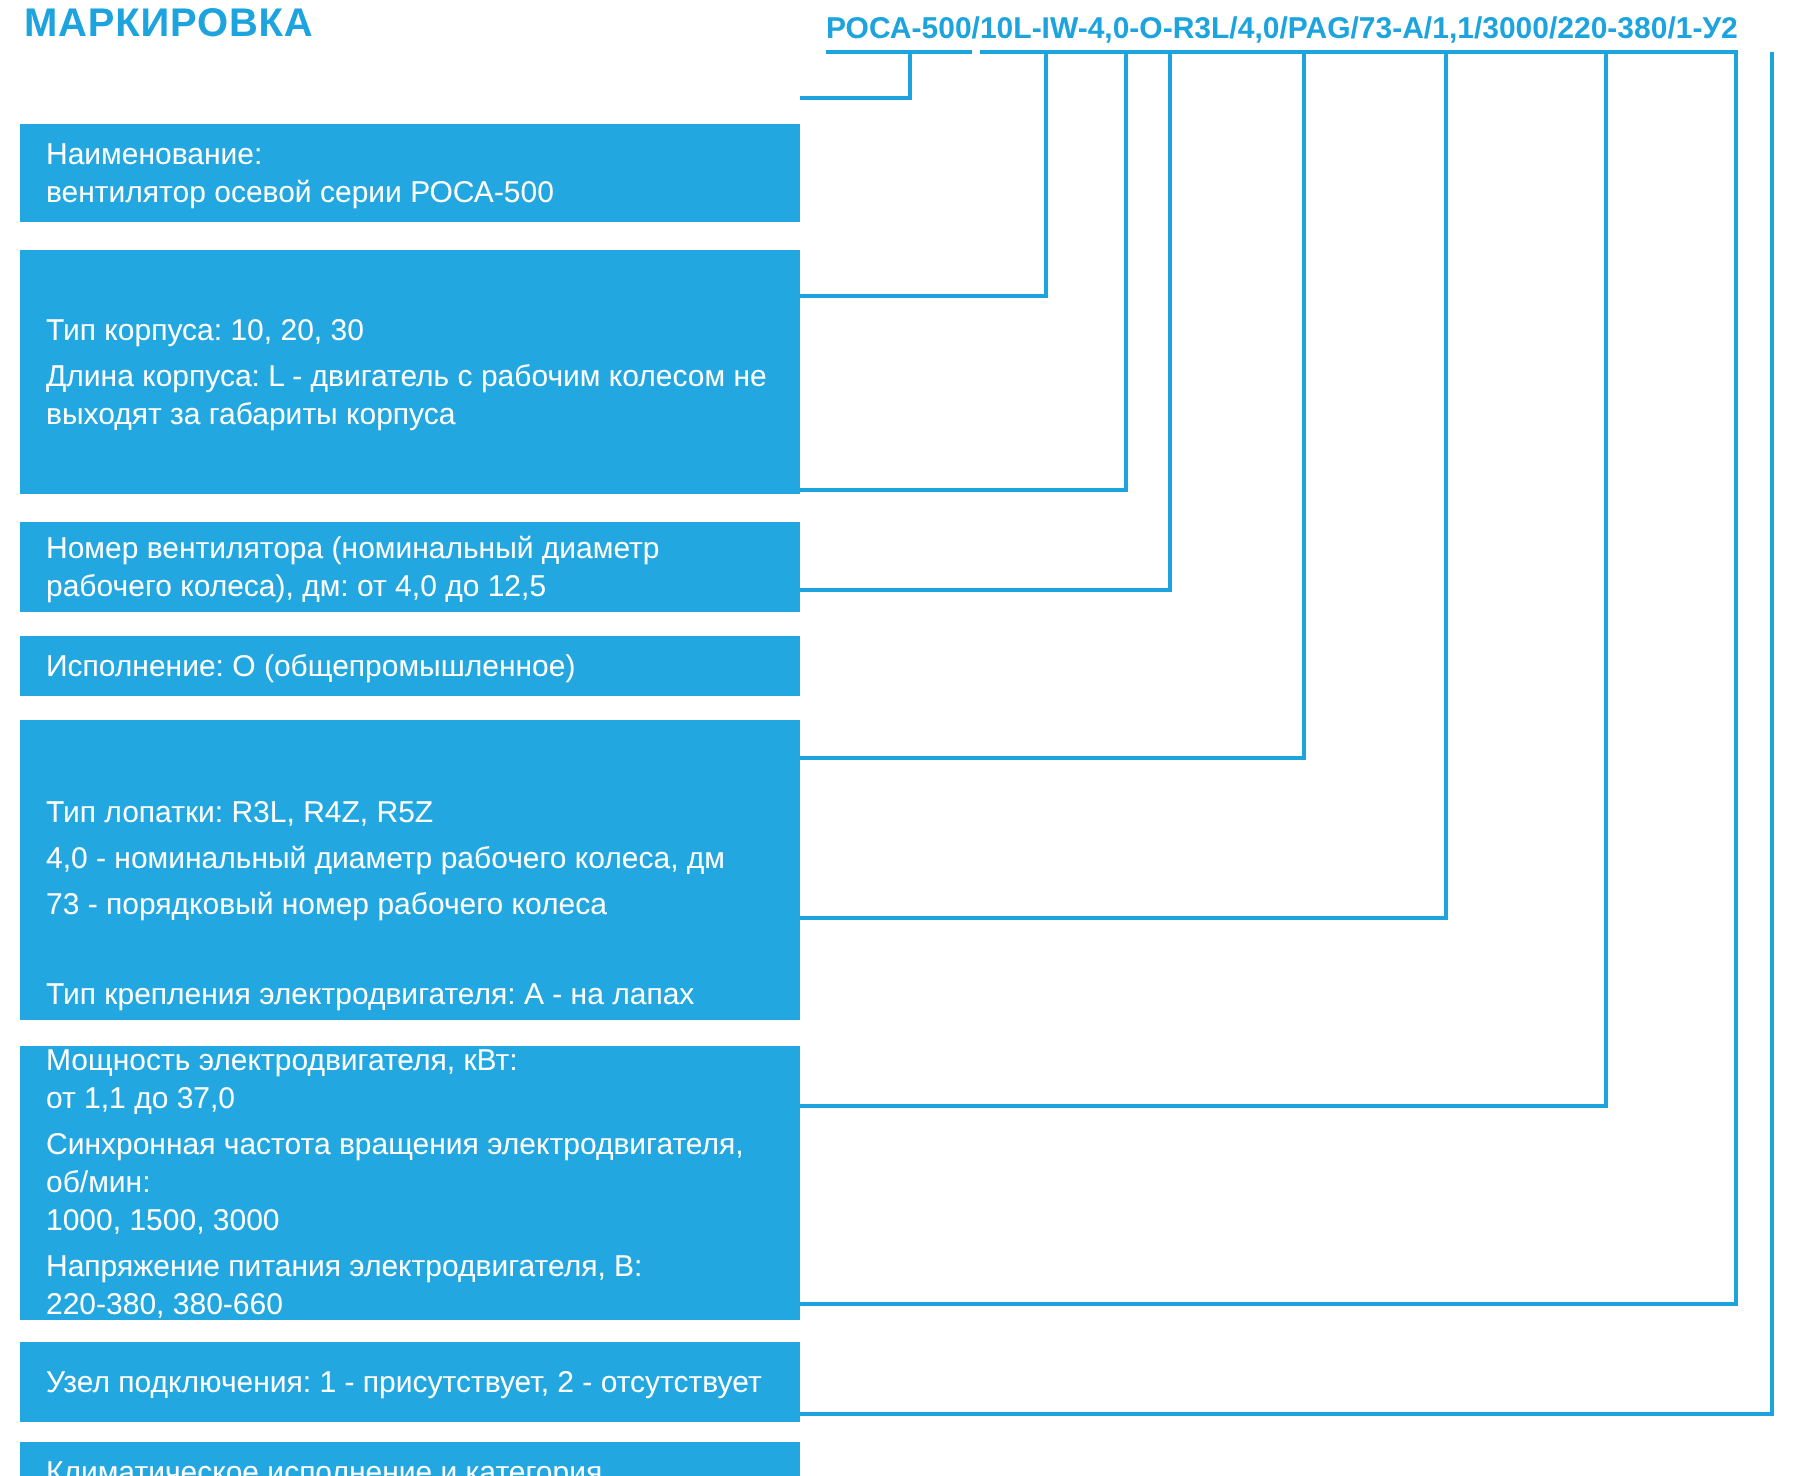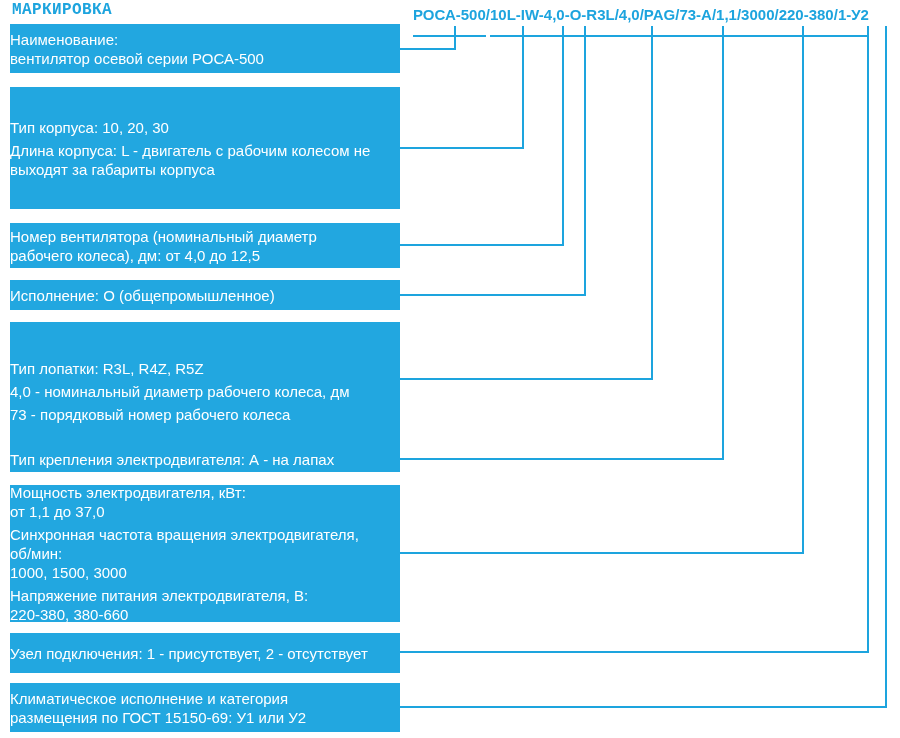--- a/index.html
+++ b/index.html
@@ -9,40 +9,39 @@
   .stage {
     position: relative;
     width: 900px;
     height: 738px;
     background: #fff;
     overflow: hidden;
   }
   .page-title {
     position: absolute;
     left: 12px; top: 1px;
-    font-size: 16px;
+    font-size: 20px;
     font-weight: bold;
     letter-spacing: 0.4px;
     color: var(--accent);
-    font-family: Liberation Mono, monospace;
   }
   .code-line {
     position: absolute;
     left: 413px; top: 6px;
     width: 487px;
     white-space: nowrap;
     font-size: 15px;
     font-weight: bold;
     color: var(--accent);
     text-align: left;
   }
   .code-line .seg {
     display: inline-block;
     border-bottom: 2px solid var(--accent);
-    padding-bottom: 12px;
+    padding-bottom: 2px;
   }
   .code-line .sep {
     display: inline-block;
     padding-bottom: 2px;
     border-bottom: 2px solid transparent;
   }
   svg.connectors {
     position: absolute;
     inset: 0;
     width: 900px;
@@ -58,21 +57,22 @@
     left: 10px;
     width: 390px;
     background: var(--boxfill);
     color: #ffffff;
     font-size: 15px;
     line-height: 19px;
     display: flex;
     flex-direction: column;
     justify-content: center;
     row-gap: 5px;
-    padding: 4px 8px 4px 0;
+    padding: 4px 8px 4px 13px;
+    margin-top: 38px;
   }
   .box p { white-space: pre-line; }
   .b1 { top: 24px;  height: 49px;  }
   .b2 { top: 87px;  height: 122px; row-gap: 4px; }
   .b3 { top: 223px; height: 45px;  }
   .b4 { top: 280px; height: 30px;  }
   .b5 { top: 322px; height: 138px; row-gap: 4px; }
   .b6 { top: 446px; height: 26px;  }
   .b7 { top: 485px; height: 137px; row-gap: 4px; }
   .b8 { top: 633px; height: 40px;  }

